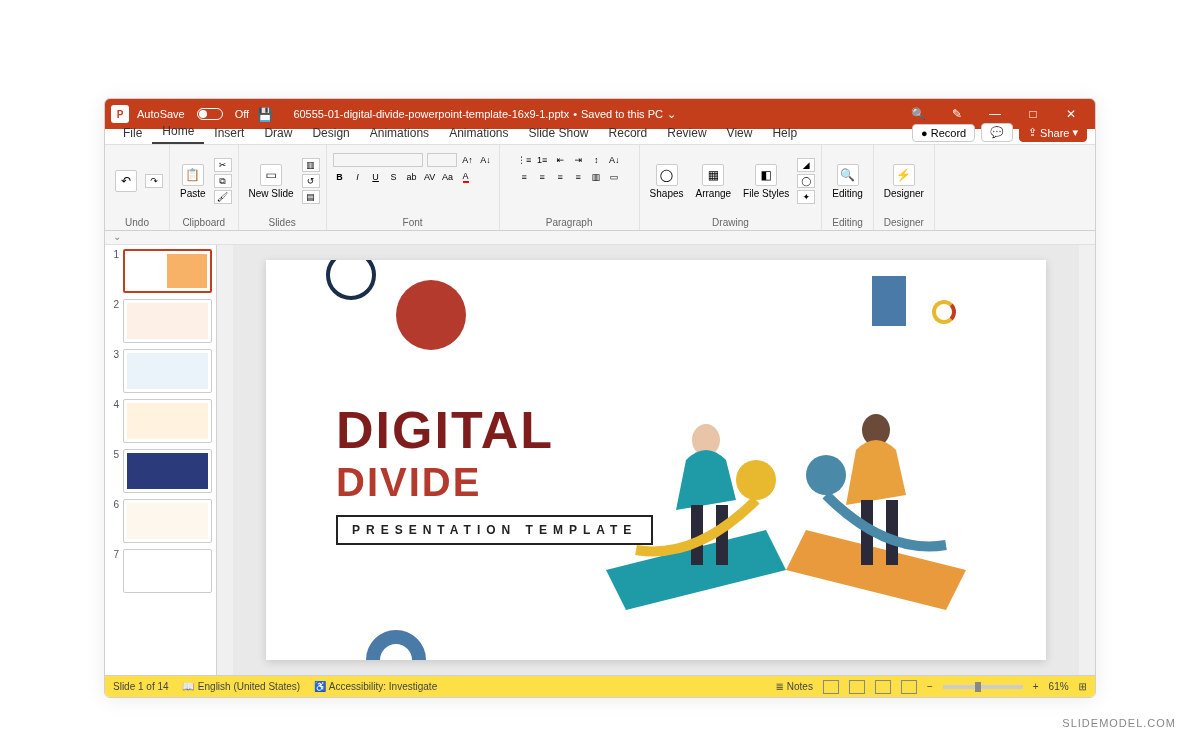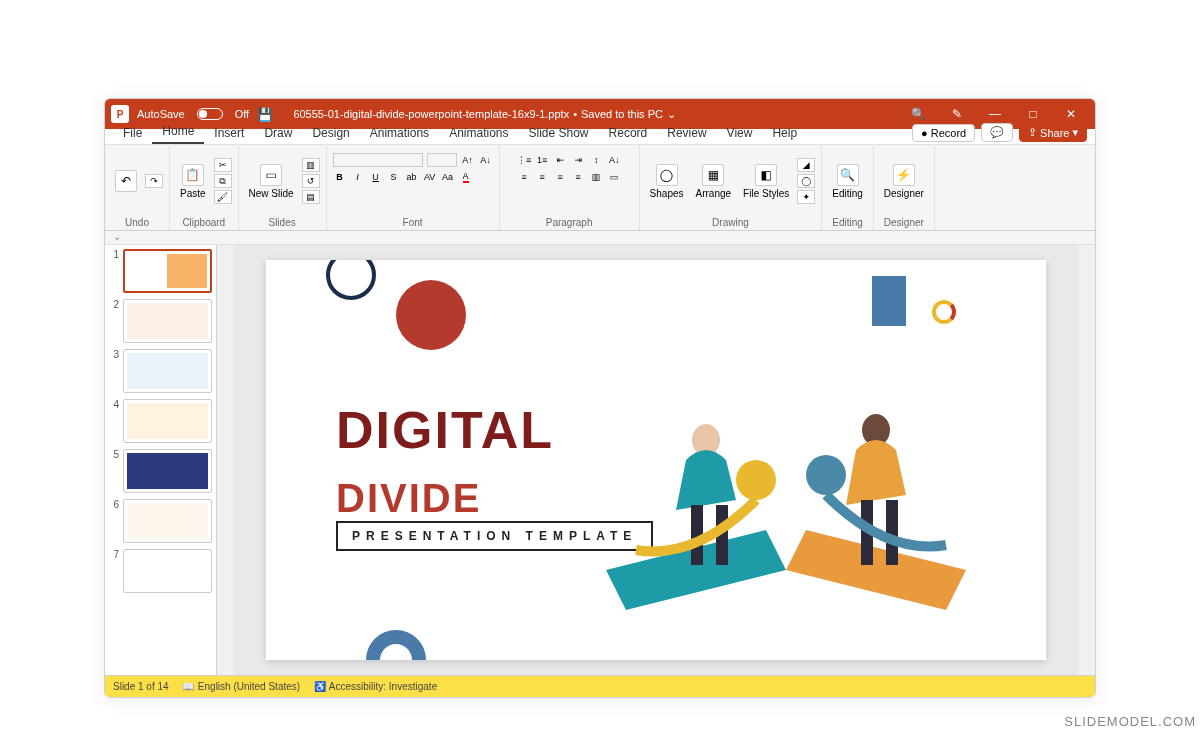--- a/index.html
+++ b/index.html
@@ -41,28 +41,28 @@
 .scrollgutter { width: 16px; background: #f0f0f0; }
 .canvas { flex: 1; display: flex; align-items: center; justify-content: center; padding: 10px; position: relative; }
 .slide { width: 780px; height: 400px; background: #fff; box-shadow: 0 2px 8px rgba(0,0,0,0.15); position: relative; overflow: hidden; }
 .deco-circ { position: absolute; width: 70px; height: 70px; background: #b43a2e; border-radius: 50%; top: 20px; left: 130px; }
 .deco-ring { position:absolute; width:50px; height:50px; border:4px solid #1a2d4a; border-radius:50%; top:-10px; left:60px; }
 .deco-ring2 { position:absolute; width:60px; height:60px; border:14px solid #4a7aa8; border-radius:50%; bottom:-30px; left:100px; }
 .deco-rect { position:absolute; width:34px; height:50px; background:#4a7aa8; top:16px; right:140px; }
 .deco-o { position:absolute; width:24px; height:24px; border:4px solid #e8b82e; border-radius:50%; top:40px; right:90px; border-right-color:#c43e1c;}
 .slide-title { position: absolute; left: 70px; top: 140px; font-family: Arial Black, Arial; letter-spacing: 2px; }
 .t1 { color: #7f1d1d; font-size: 52px; font-weight: 900; }
-.t2 { color: #b43a2e; font-size: 40px; font-weight: 900; margin-top: 16px; }
-.subtitle { border: 2px solid #222; padding: 6px 14px; letter-spacing: 6px; font-size: 12px; font-weight: 600; color: #222; display: inline-block; }
+.t2 { color: #b43a2e; font-size: 40px; font-weight: 900; }
+.subtitle { border: 2px solid #222; padding: 6px 14px; letter-spacing: 6px; font-size: 12px; font-weight: 600; color: #222; margin-top: 10px; display: inline-block; }
 .illust { position:absolute; right:40px; top:70px; width:420px; height:300px; }
 .statusbar { height: 22px; background: #fde047; border-top: 1px solid #d0d0d0; display: flex; align-items: center; font-size: 10px; color: #444; padding: 0 8px; gap: 14px; }
 .statusbar .right { margin-left: auto; display: flex; align-items: center; gap: 10px; }
 .zoom-slider { width: 80px; height: 4px; background: #ccc; position: relative; }
 .zoom-slider::before { content:""; position:absolute; left:40%; top:-3px; width:6px; height:10px; background:#888; }
-.watermark { position: absolute; right: 4px; bottom: 14px; font-size: 13px; letter-spacing: 1px; color: #888; }
+.watermark { position: absolute; right: 24px; bottom: 14px; font-size: 11px; letter-spacing: 1px; color: #888; }
 .viewbtn{ width:16px; height:14px; border:1px solid #888; display:inline-block; cursor:pointer;}
 .collapse-row{ height:14px; background:#f5f5f5; border-bottom:1px solid #e0e0e0; padding-left:8px; font-size:10px; color:#888;}
 </style>
 </head>
 <body>
 
 <div class="app">
 
   <div class="titlebar">
     <div class="left">
@@ -319,16 +319,28 @@
         </svg>
       </div>
     </div>
     <div class="scrollgutter"></div>
   </div>
 
   <div class="statusbar">
     <span>Slide 1 of 14</span>
     <span>📖 <span>English (United States)</span></span>
     <span>♿ <span>Accessibility: Investigate</span></span>
+    <div class="right">
+      <span>≣ <span>Notes</span></span>
+      <span class="viewbtn"></span>
+      <span class="viewbtn"></span>
+      <span class="viewbtn"></span>
+      <span class="viewbtn"></span>
+      <span>−</span>
+      <div class="zoom-slider"></div>
+      <span>+</span>
+      <span>61%</span>
+      <span>⊞</span>
+    </div>
   </div>
 </div>
 
 <div class="watermark">SLIDEMODEL.COM</div>
 
 </body></html>

